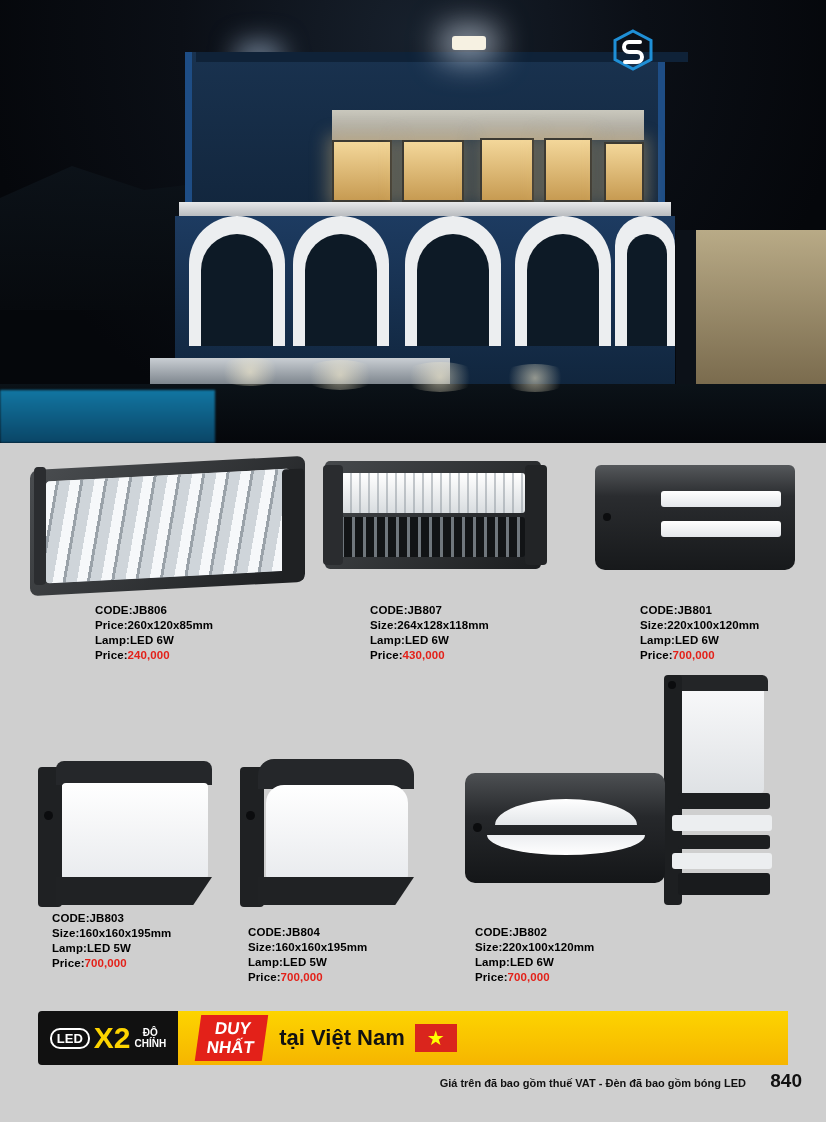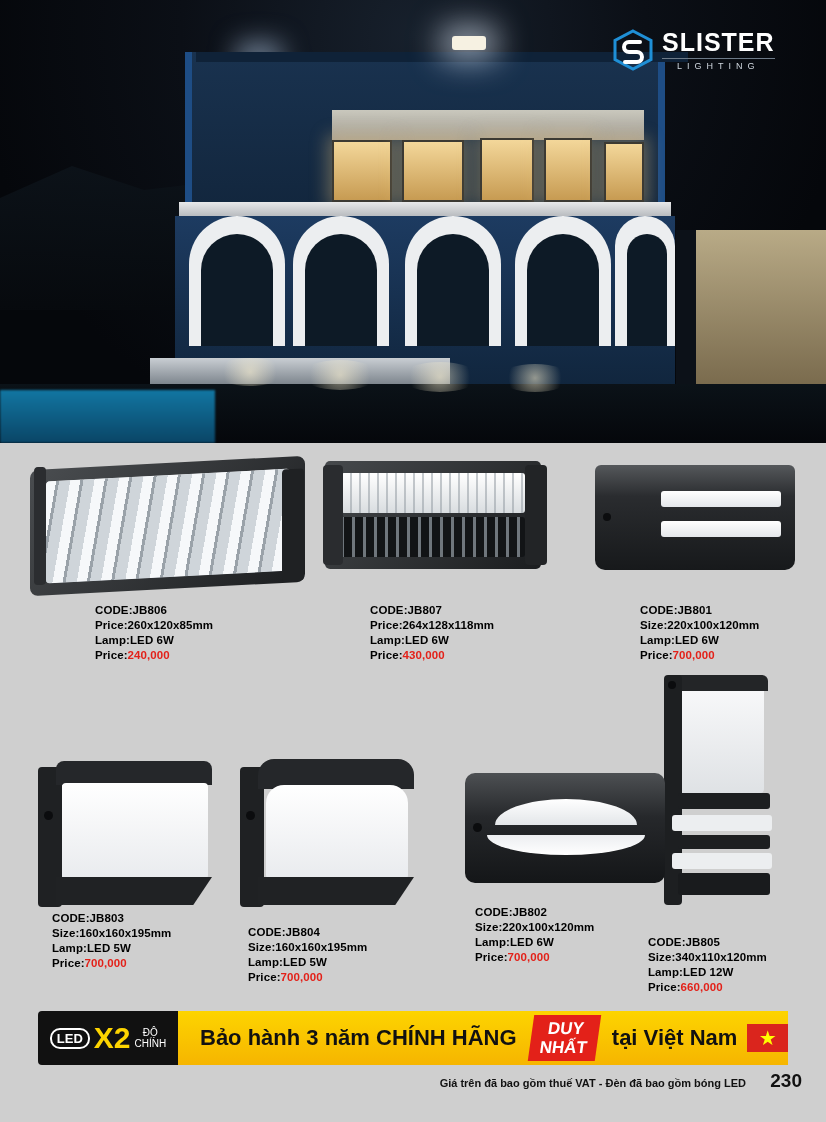--- a/index.html
+++ b/index.html
@@ -180,21 +180,21 @@
   .ban-left{
     position:absolute;left:0;top:4px;width:140px;height:54px;
     background:#111;border-radius:4px 0 0 4px;
     display:flex;align-items:center;justify-content:center;gap:4px;
   }
   .led-badge{
     color:#fff;font-weight:bold;font-size:13px;border:2px solid #fff;
     border-radius:10px;padding:1px 5px;
   }
   .x2{color:#fdd400;font-size:30px;font-weight:bold;line-height:1;}
-  .dosang{color:#fff;font-size:10px;font-weight:normal;line-height:11px;text-align:center;}
+  .dosang{color:#fff;font-size:10px;font-weight:bold;line-height:11px;text-align:center;}
   .ban-main{
     position:absolute;left:146px;top:4px;width:604px;height:54px;
     display:flex;align-items:center;
   }
   .ban-text{
     font-size:22px;font-weight:bold;color:#111;margin-left:16px;white-space:nowrap;
   }
   .duynhat{
     margin-left:14px;background:#e32119;color:#fff;font-weight:bold;
     font-size:17px;line-height:19px;text-align:center;padding:4px 10px;
@@ -271,24 +271,20 @@
     <div class="spot s4"></div>
     <div class="lamp-top"></div>
 
     <div class="logo">
       <div class="logo-mark">
         <svg width="42" height="42" viewBox="0 0 42 42">
           <polygon points="21,2 39,11.5 39,30.5 21,40 3,30.5 3,11.5" fill="none" stroke="#1f8fd6" stroke-width="3"></polygon>
           <path d="M28 13 H17 a5 5 0 0 0 0 10 h8 a5 5 0 0 1 0 10 H13" fill="none" stroke="#ffffff" stroke-width="4" stroke-linecap="round"></path>
         </svg>
       </div>
-      <div class="logo-text">
-        <div class="logo-title">SLISTER</div>
-        <div class="logo-sub">LIGHTING</div>
-      </div>
     </div>
   </div>
 
   <div class="catalog">
 
     <div class="prod" style="left:30px;top:10px;width:280px;height:140px;">
       <div class="bezel" style="left:0;top:10px;width:275px;height:126px;border-radius:8px;
         background:linear-gradient(135deg,#4a4d50,#1c1e20);transform:skewY(-3deg);"></div>
       <div style="position:absolute;left:16px;top:22px;width:244px;height:102px;transform:skewY(-3deg);
         background:linear-gradient(180deg,#e9ecef,#aeb4ba);border-radius:4px;overflow:hidden;">
@@ -312,21 +308,21 @@
       <div style="position:absolute;left:16px;top:12px;width:184px;height:40px;
         background:repeating-linear-gradient(90deg,rgba(150,158,165,.55) 0 2px,rgba(255,255,255,0) 2px 9px);"></div>
       <div style="position:absolute;left:16px;top:56px;width:184px;height:40px;background:#121416;border-radius:3px;"></div>
       <div style="position:absolute;left:16px;top:56px;width:184px;height:40px;
         background:repeating-linear-gradient(90deg,#6f767c 0 3px,rgba(0,0,0,0) 3px 11px);"></div>
       <div style="position:absolute;left:200px;top:4px;width:22px;height:100px;background:#222426;border-radius:4px;"></div>
       <div style="position:absolute;left:-2px;top:4px;width:20px;height:100px;background:#2a2c2f;border-radius:4px;"></div>
     </div>
     <div class="meta" style="left:370px;top:160px;">
       <div>CODE:JB807</div>
-      <div>Price:264x128x118mm</div>
+      <div>Size:264x128x118mm</div>
       <div>Lamp:LED 6W</div>
       <div><span>Price:</span><span class="price">430,000</span></div>
     </div>
 
     <div class="prod" style="left:595px;top:22px;width:210px;height:120px;">
       <div style="position:absolute;left:0;top:0;width:200px;height:105px;border-radius:6px 6px 10px 10px;
         background:linear-gradient(180deg,#55585b 0%,#2a2c2f 30%,#17191b 100%);"></div>
       <div style="position:absolute;left:66px;top:26px;width:120px;height:16px;border-radius:3px;
         background:linear-gradient(180deg,#ffffff,#e4e7ea);"></div>
       <div style="position:absolute;left:66px;top:56px;width:120px;height:16px;border-radius:3px;
@@ -345,26 +341,20 @@
         background:linear-gradient(180deg,#fbfbfc,#dfe2e5);"></div>
       <div style="position:absolute;left:24px;top:0;width:96px;height:16px;border-radius:6px 6px 0 0;background:#232527;"></div>
       <div style="position:absolute;left:16px;top:0;width:18px;height:230px;background:#1d1f21;border-radius:4px;"></div>
       <div style="position:absolute;left:30px;top:118px;width:92px;height:16px;background:#1d1f21;border-radius:3px;"></div>
       <div style="position:absolute;left:24px;top:140px;width:100px;height:16px;background:#eceef0;border-radius:3px;"></div>
       <div style="position:absolute;left:30px;top:160px;width:92px;height:14px;background:#1d1f21;border-radius:3px;"></div>
       <div style="position:absolute;left:24px;top:178px;width:100px;height:16px;background:#eceef0;border-radius:3px;"></div>
       <div style="position:absolute;left:30px;top:198px;width:92px;height:22px;background:#191b1d;border-radius:3px;"></div>
       <div style="position:absolute;left:20px;top:6px;width:8px;height:8px;border-radius:50%;background:#0b0c0e;"></div>
     </div>
-    <div class="meta" style="left:648px;top:492px;">
-      <div>CODE:JB805</div>
-      <div>Size:340x110x120mm</div>
-      <div>Lamp:LED 12W</div>
-      <div><span>Price:</span><span class="price">660,000</span></div>
-    </div>
 
     <div class="prod" style="left:38px;top:310px;width:190px;height:160px;">
       <div style="position:absolute;left:0;top:14px;width:24px;height:140px;background:#1f2123;border-radius:4px;"></div>
       <div style="position:absolute;left:18px;top:8px;width:156px;height:24px;background:#25272a;border-radius:8px 8px 0 0;"></div>
       <div style="position:absolute;left:24px;top:30px;width:146px;height:96px;background:linear-gradient(180deg,#ffffff,#e9ebee);border-radius:4px;"></div>
       <div style="position:absolute;left:18px;top:124px;width:156px;height:28px;background:#202224;
         clip-path:polygon(0 0,100% 0,88% 100%,0 100%);"></div>
       <div style="position:absolute;left:6px;top:58px;width:9px;height:9px;border-radius:50%;background:#0b0c0e;"></div>
     </div>
     <div class="meta" style="left:52px;top:468px;">
@@ -391,45 +381,44 @@
 
     <div class="prod" style="left:465px;top:330px;width:220px;height:130px;">
       <div style="position:absolute;left:0;top:0;width:200px;height:110px;border-radius:10px;
         background:linear-gradient(180deg,#4d5053 0%,#26282b 40%,#141618 100%);"></div>
       <div style="position:absolute;left:30px;top:26px;width:142px;height:26px;border-radius:50%/100% 100% 0 0;
         background:linear-gradient(180deg,#ffffff,#e3e6e9);"></div>
       <div style="position:absolute;left:22px;top:62px;width:158px;height:20px;border-radius:50%/0 0 100% 100%;
         background:linear-gradient(180deg,#eceef1,#ffffff);"></div>
       <div style="position:absolute;left:8px;top:50px;width:9px;height:9px;border-radius:50%;background:#0b0c0e;"></div>
     </div>
-    <div class="meta" style="left:475px;top:462px;">
+    <div class="meta" style="left:475px;top:482px;">
       <div>CODE:JB802</div>
       <div>Size:220x100x120mm</div>
       <div>Lamp:LED 6W</div>
       <div><span>Price:</span><span class="price">700,000</span></div>
     </div>
   </div>
 
   <div class="banner">
     <div class="ban-bg"></div>
     <div class="ban-left">
       <span class="led-badge">LED</span>
       <span class="x2">X2</span>
       <span class="dosang">
         <span>ĐỘ</span><br>
         <span>CHÍNH</span>
       </span>
     </div>
     <div class="ban-main">
-      <span class="ban-text">Bảo hành 3 năm CHÍNH HÃNG</span>
       <span class="duynhat">
         <span>DUY</span><br>
         <span>NHẤT</span>
       </span>
       <span class="ban-text2">tại Việt Nam</span>
       <span class="vn-flag">★</span>
     </div>
   </div>
 
   <div class="footnote" style="right:80px;">Giá trên đã bao gồm thuế VAT - Đèn đã bao gồm bóng LED</div>
-  <div class="pagenum">230</div>
+  <div class="pagenum">840</div>
 
 </div>
 
 </body></html>

